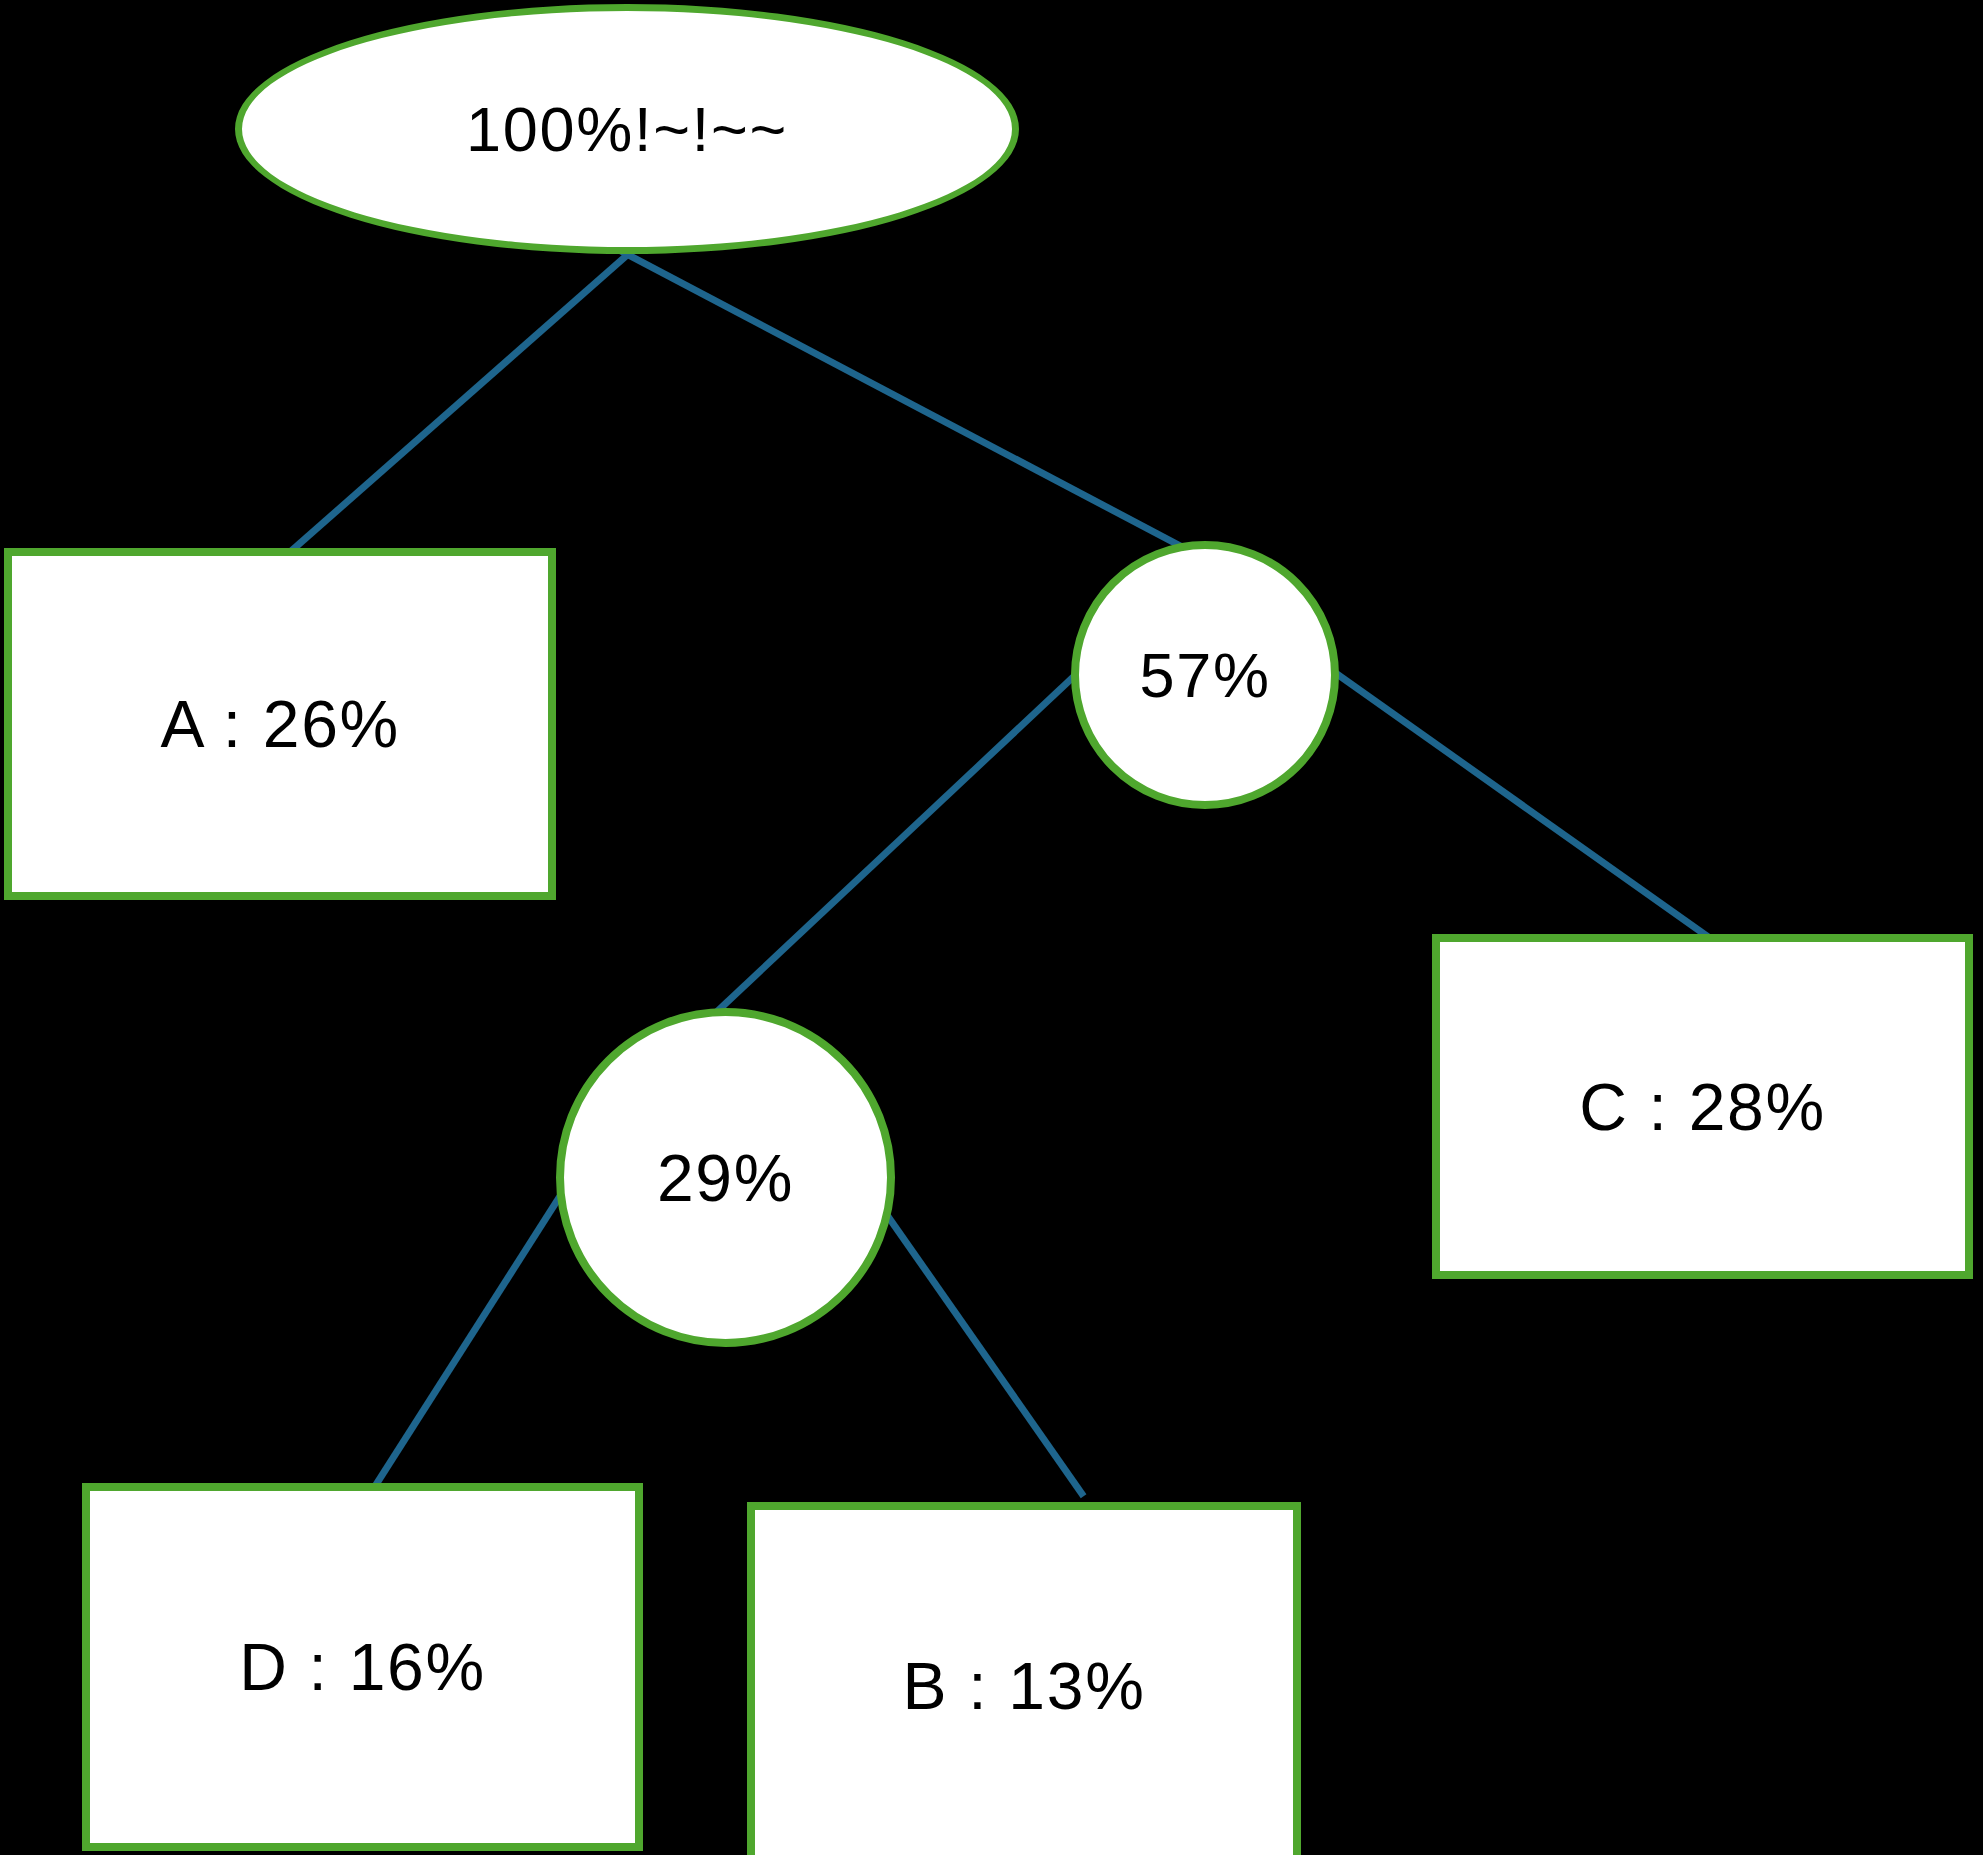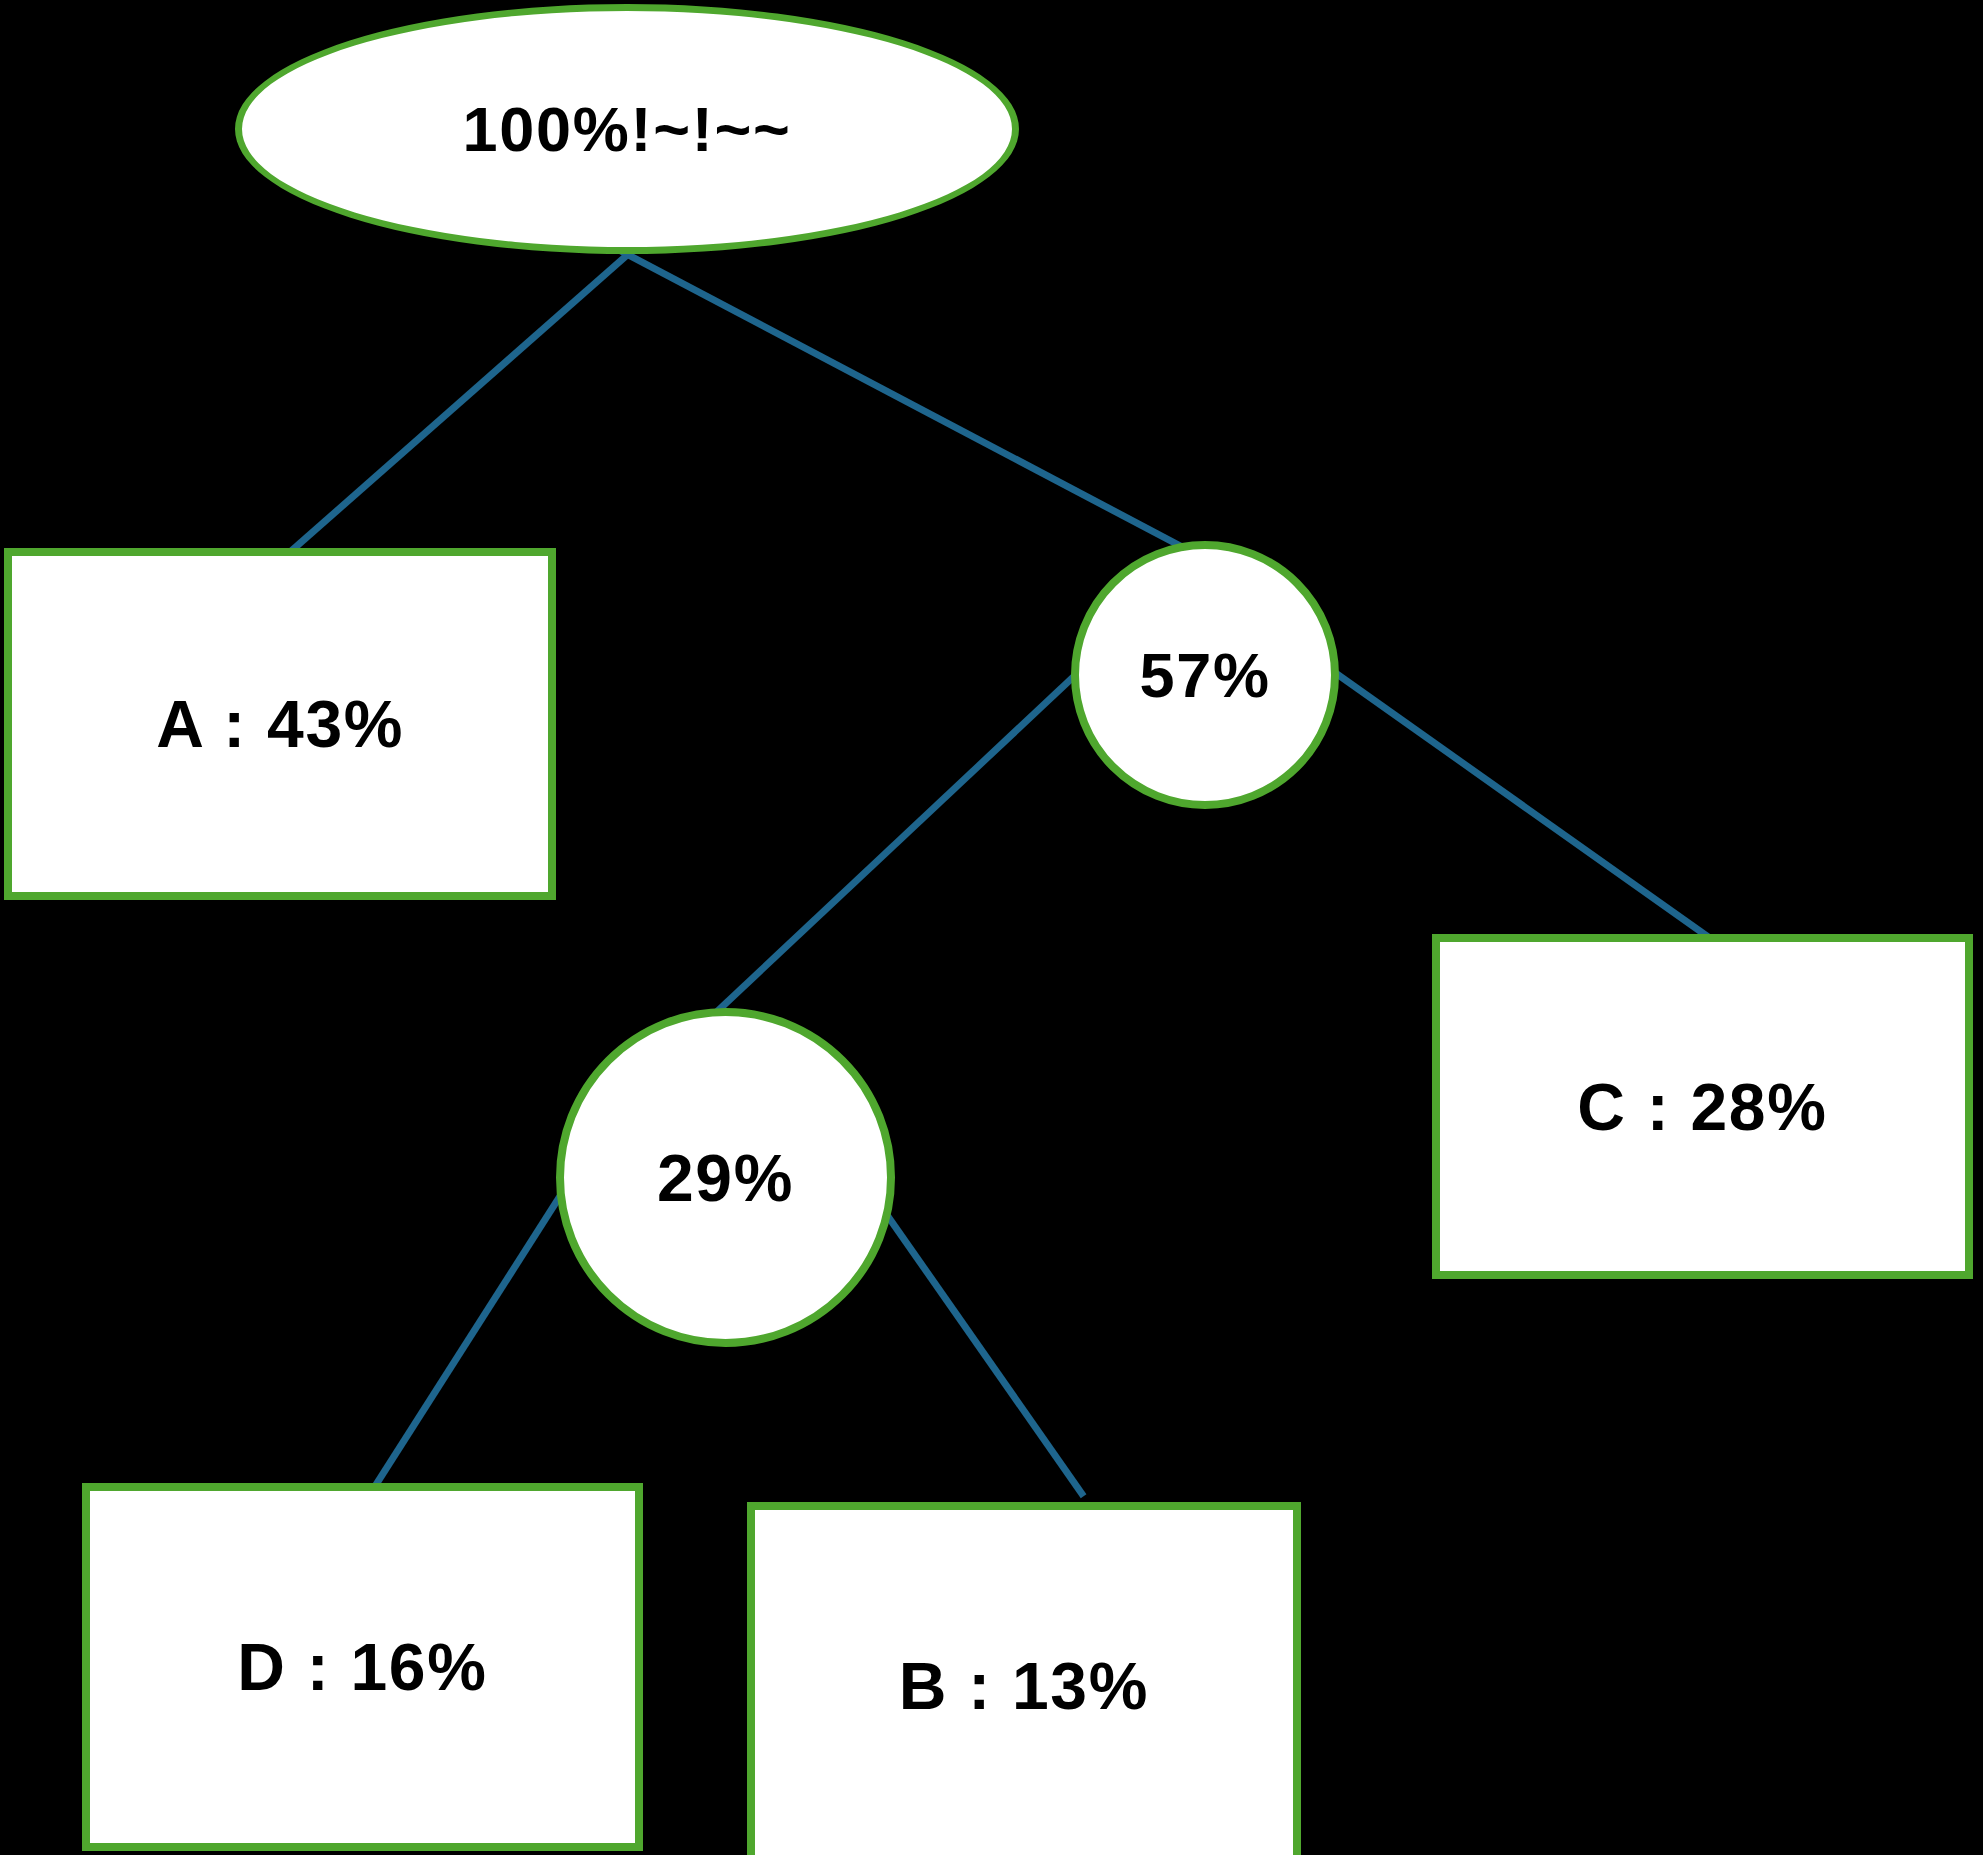--- a/index.html
+++ b/index.html
@@ -26,21 +26,20 @@
     box-sizing: border-box;
     background: #FFFFFF;
     border: 8.7px solid #4FA72E;
     color: #000000;
     display: flex;
     align-items: center;
     justify-content: center;
     text-align: center;
     z-index: 2;
     letter-spacing: 1.7px;
-    font-weight: bold;
   }
   .node .label {
     white-space: pre;
   }
   .node-root {
     left: 235px;
     top: 4.3px;
     width: 784px;
     height: 250px;
     border-radius: 50%;
@@ -119,21 +118,21 @@
   <div class="node node-57">
     <span class="label">57</span>
     <span class="label">%</span>
   </div>
 
   <div class="node node-29">
     <span class="label">29%</span>
   </div>
 
   <div class="node node-a">
-    <span class="label">A : 43%</span>
+    <span class="label">A : 26%</span>
   </div>
 
   <div class="node node-c">
     <span class="label">C : 28%</span>
   </div>
 
   <div class="node node-d">
     <span class="label">D : 16%</span>
   </div>
 

